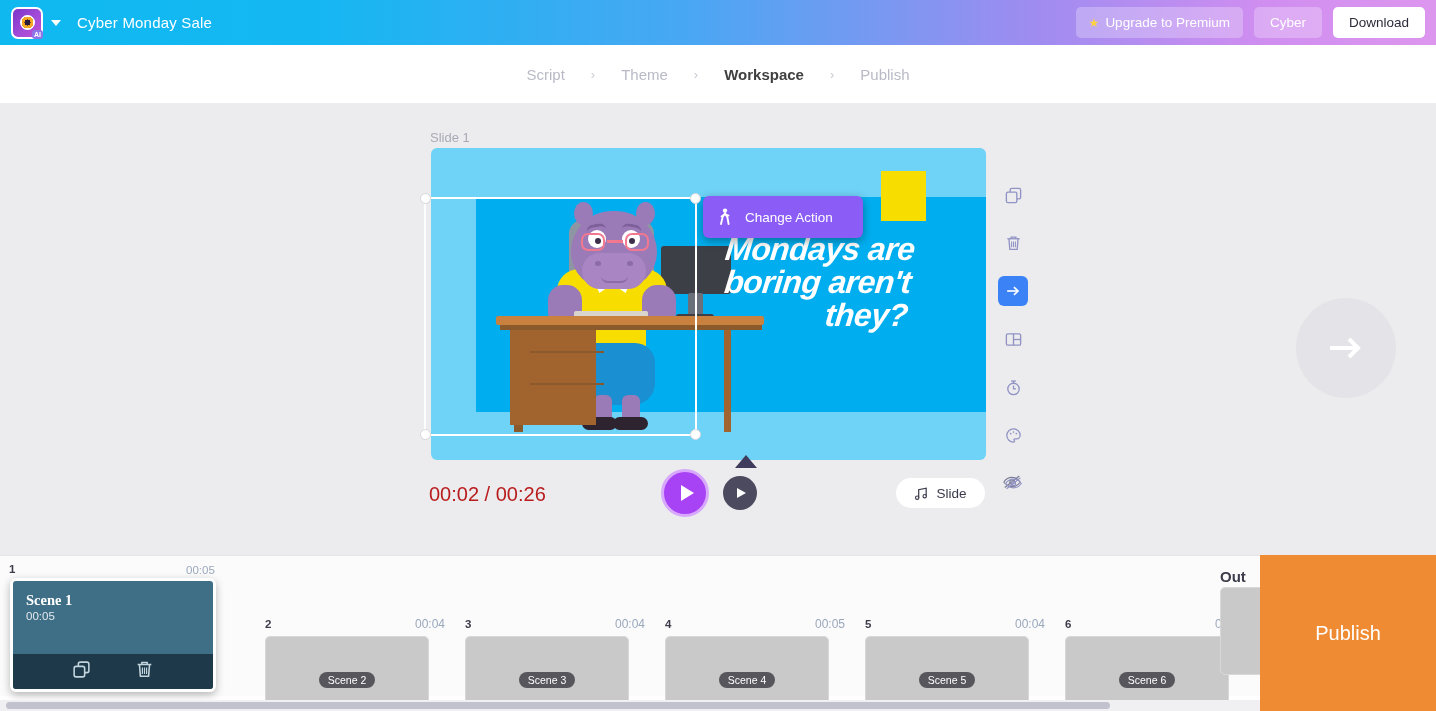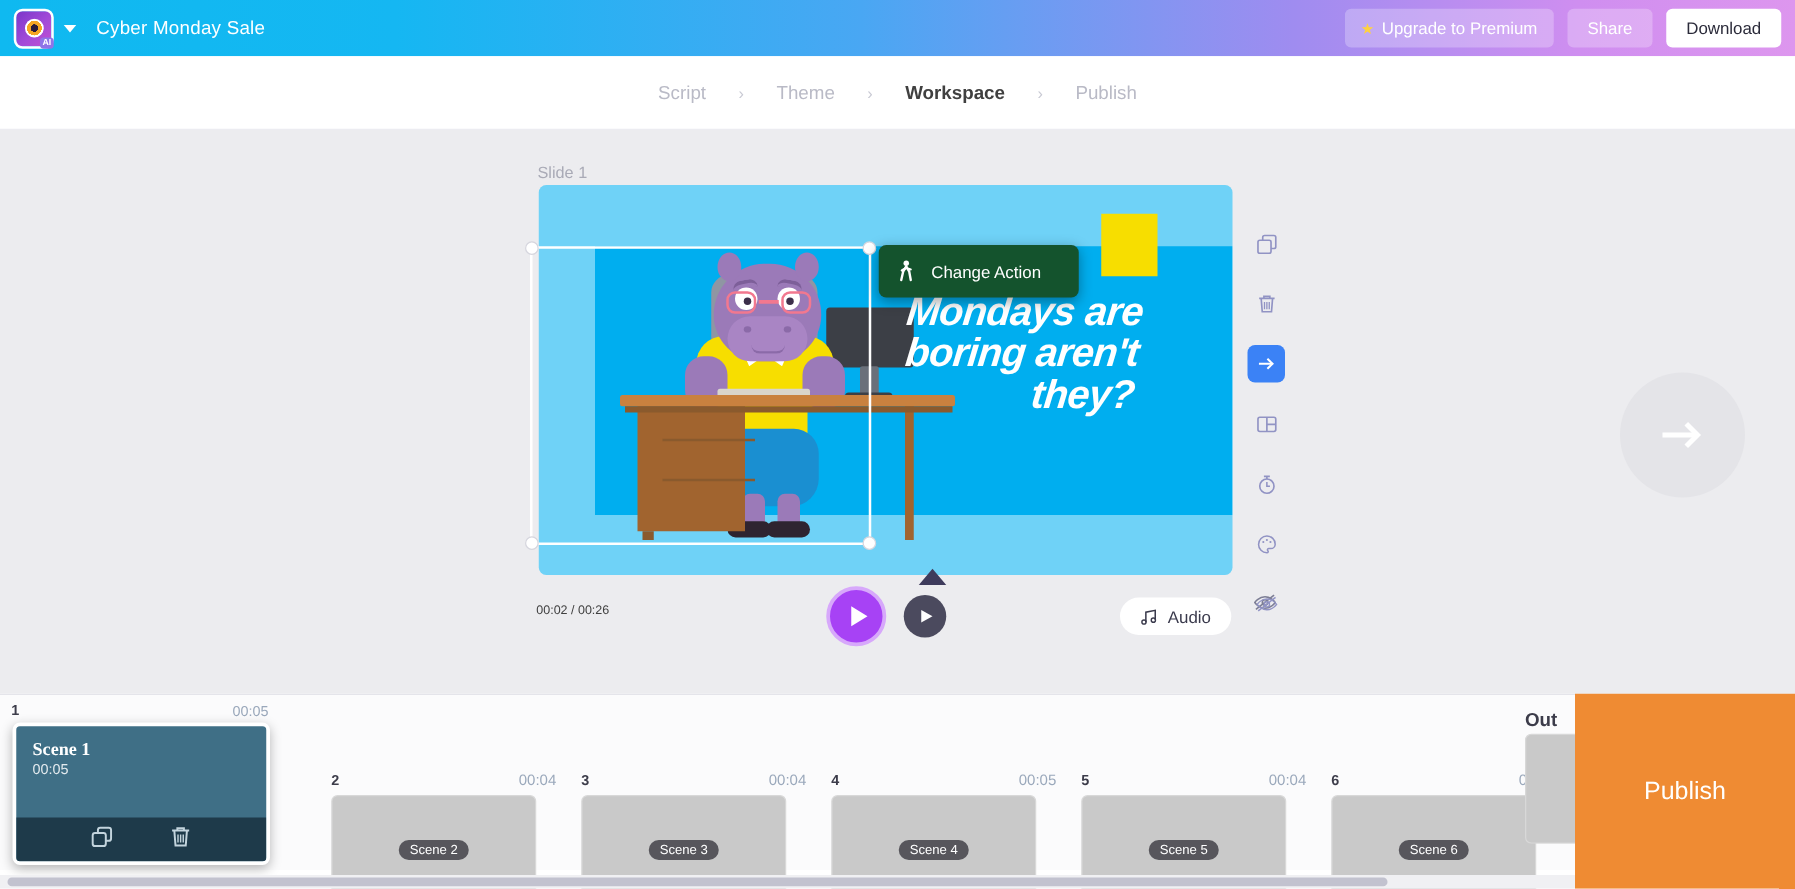--- a/index.html
+++ b/index.html
@@ -146,38 +146,38 @@
   .handle {
     position: absolute; width: 11px; height: 11px; border-radius: 50%;
     background: #ffffff; border: 1px solid #d6d6de;
   }
   .h-tl { left: -6px; top: -6px; } .h-tr { right: -6px; top: -6px; }
   .h-bl { left: -6px; bottom: -6px; } .h-br { right: -6px; bottom: -6px; }
 
   
   .ctxmenu {
     position: absolute; left: 703px; top: 196px; width: 160px;
-    background: #14532d; border-radius: 6px; padding: 6px 0;
+    background: #8b5cf6; border-radius: 6px; padding: 6px 0;
     box-shadow: 0 3px 10px rgba(0,0,0,.35);
   }
   .ctxitem {
     display: flex; align-items: center; gap: 12px;
     padding: 6px 14px; color: #ffffff; font-size: 13.5px; cursor: pointer;
   }
   .ctxitem svg { flex: 0 0 auto; }
 
   
   .marker {
     position: absolute; left: 735px; top: 455px; width: 0; height: 0;
     border-left: 11px solid transparent; border-right: 11px solid transparent;
     border-bottom: 13px solid #3e3b5c;
   }
 
   
-  .timecode { position: absolute; left: 429px; top: 483px; font-size: 10px; color: #404040; text-align: center; }
+  .timecode { position: absolute; left: 429px; top: 483px; font-size: 20px; color: #b91c1c; text-align: center; }
   .play-main {
     position: absolute; left: 661px; top: 469px; width: 48px; height: 48px;
     border-radius: 50%; background: #a742f5; border: 3px solid #d7a8fb;
     display: flex; align-items: center; justify-content: center; cursor: pointer;
   }
   .play-sec {
     position: absolute; left: 723px; top: 476px; width: 34px; height: 34px;
     border-radius: 50%; background: #4b4a5e;
     display: flex; align-items: center; justify-content: center; cursor: pointer;
   }
@@ -272,21 +272,21 @@
         <div class="ai-badge">AI</div>
       </div>
       <div class="chev-down"></div>
     </div>
     <div class="proj-title">Cyber Monday Sale</div>
     <div class="header-right">
       <button class="btn-upgrade">
         <span class="star">★</span>
         <span>Upgrade to Premium</span>
       </button>
-      <button class="btn-share">Share</button>
+      <button class="btn-share">Cyber</button>
       <button class="btn-download">Download</button>
     </div>
   </div>
 
   <div class="crumbs">
     <div class="crumb">Script</div>
     <div class="crumb-sep">›</div>
     <div class="crumb">Theme</div>
     <div class="crumb-sep">›</div>
     <div class="crumb active">Workspace</div>
@@ -377,21 +377,21 @@
   </div>
   <div class="play-sec">
     <div class="tri-white sm"></div>
   </div>
   <div class="audio-btn">
     <svg width="15" height="15" viewBox="0 0 16 16">
       <path d="M5 12.5V4l8-1.6v8" stroke="#3a3a4c" stroke-width="1.3" fill="none"></path>
       <circle cx="3.4" cy="12.4" r="1.8" stroke="#3a3a4c" stroke-width="1.2" fill="none"></circle>
       <circle cx="11.4" cy="10.8" r="1.8" stroke="#3a3a4c" stroke-width="1.2" fill="none"></circle>
     </svg>
-    <span>Audio</span>
+    <span>Slide</span>
   </div>
   <div class="eye-off">
     <svg width="20" height="16" viewBox="0 0 22 16">
       <path d="M2 8s3.4-5 9-5 9 5 9 5-3.4 5-9 5-9-5-9-5z" stroke="#7d7e95" stroke-width="1.3" fill="none"></path>
       <circle cx="11" cy="8" r="2.4" stroke="#7d7e95" stroke-width="1.3" fill="none"></circle>
       <line x1="3" y1="14" x2="19" y2="1.5" stroke="#7d7e95" stroke-width="1.4"></line>
     </svg>
   </div>
 
   <div class="rtool">

